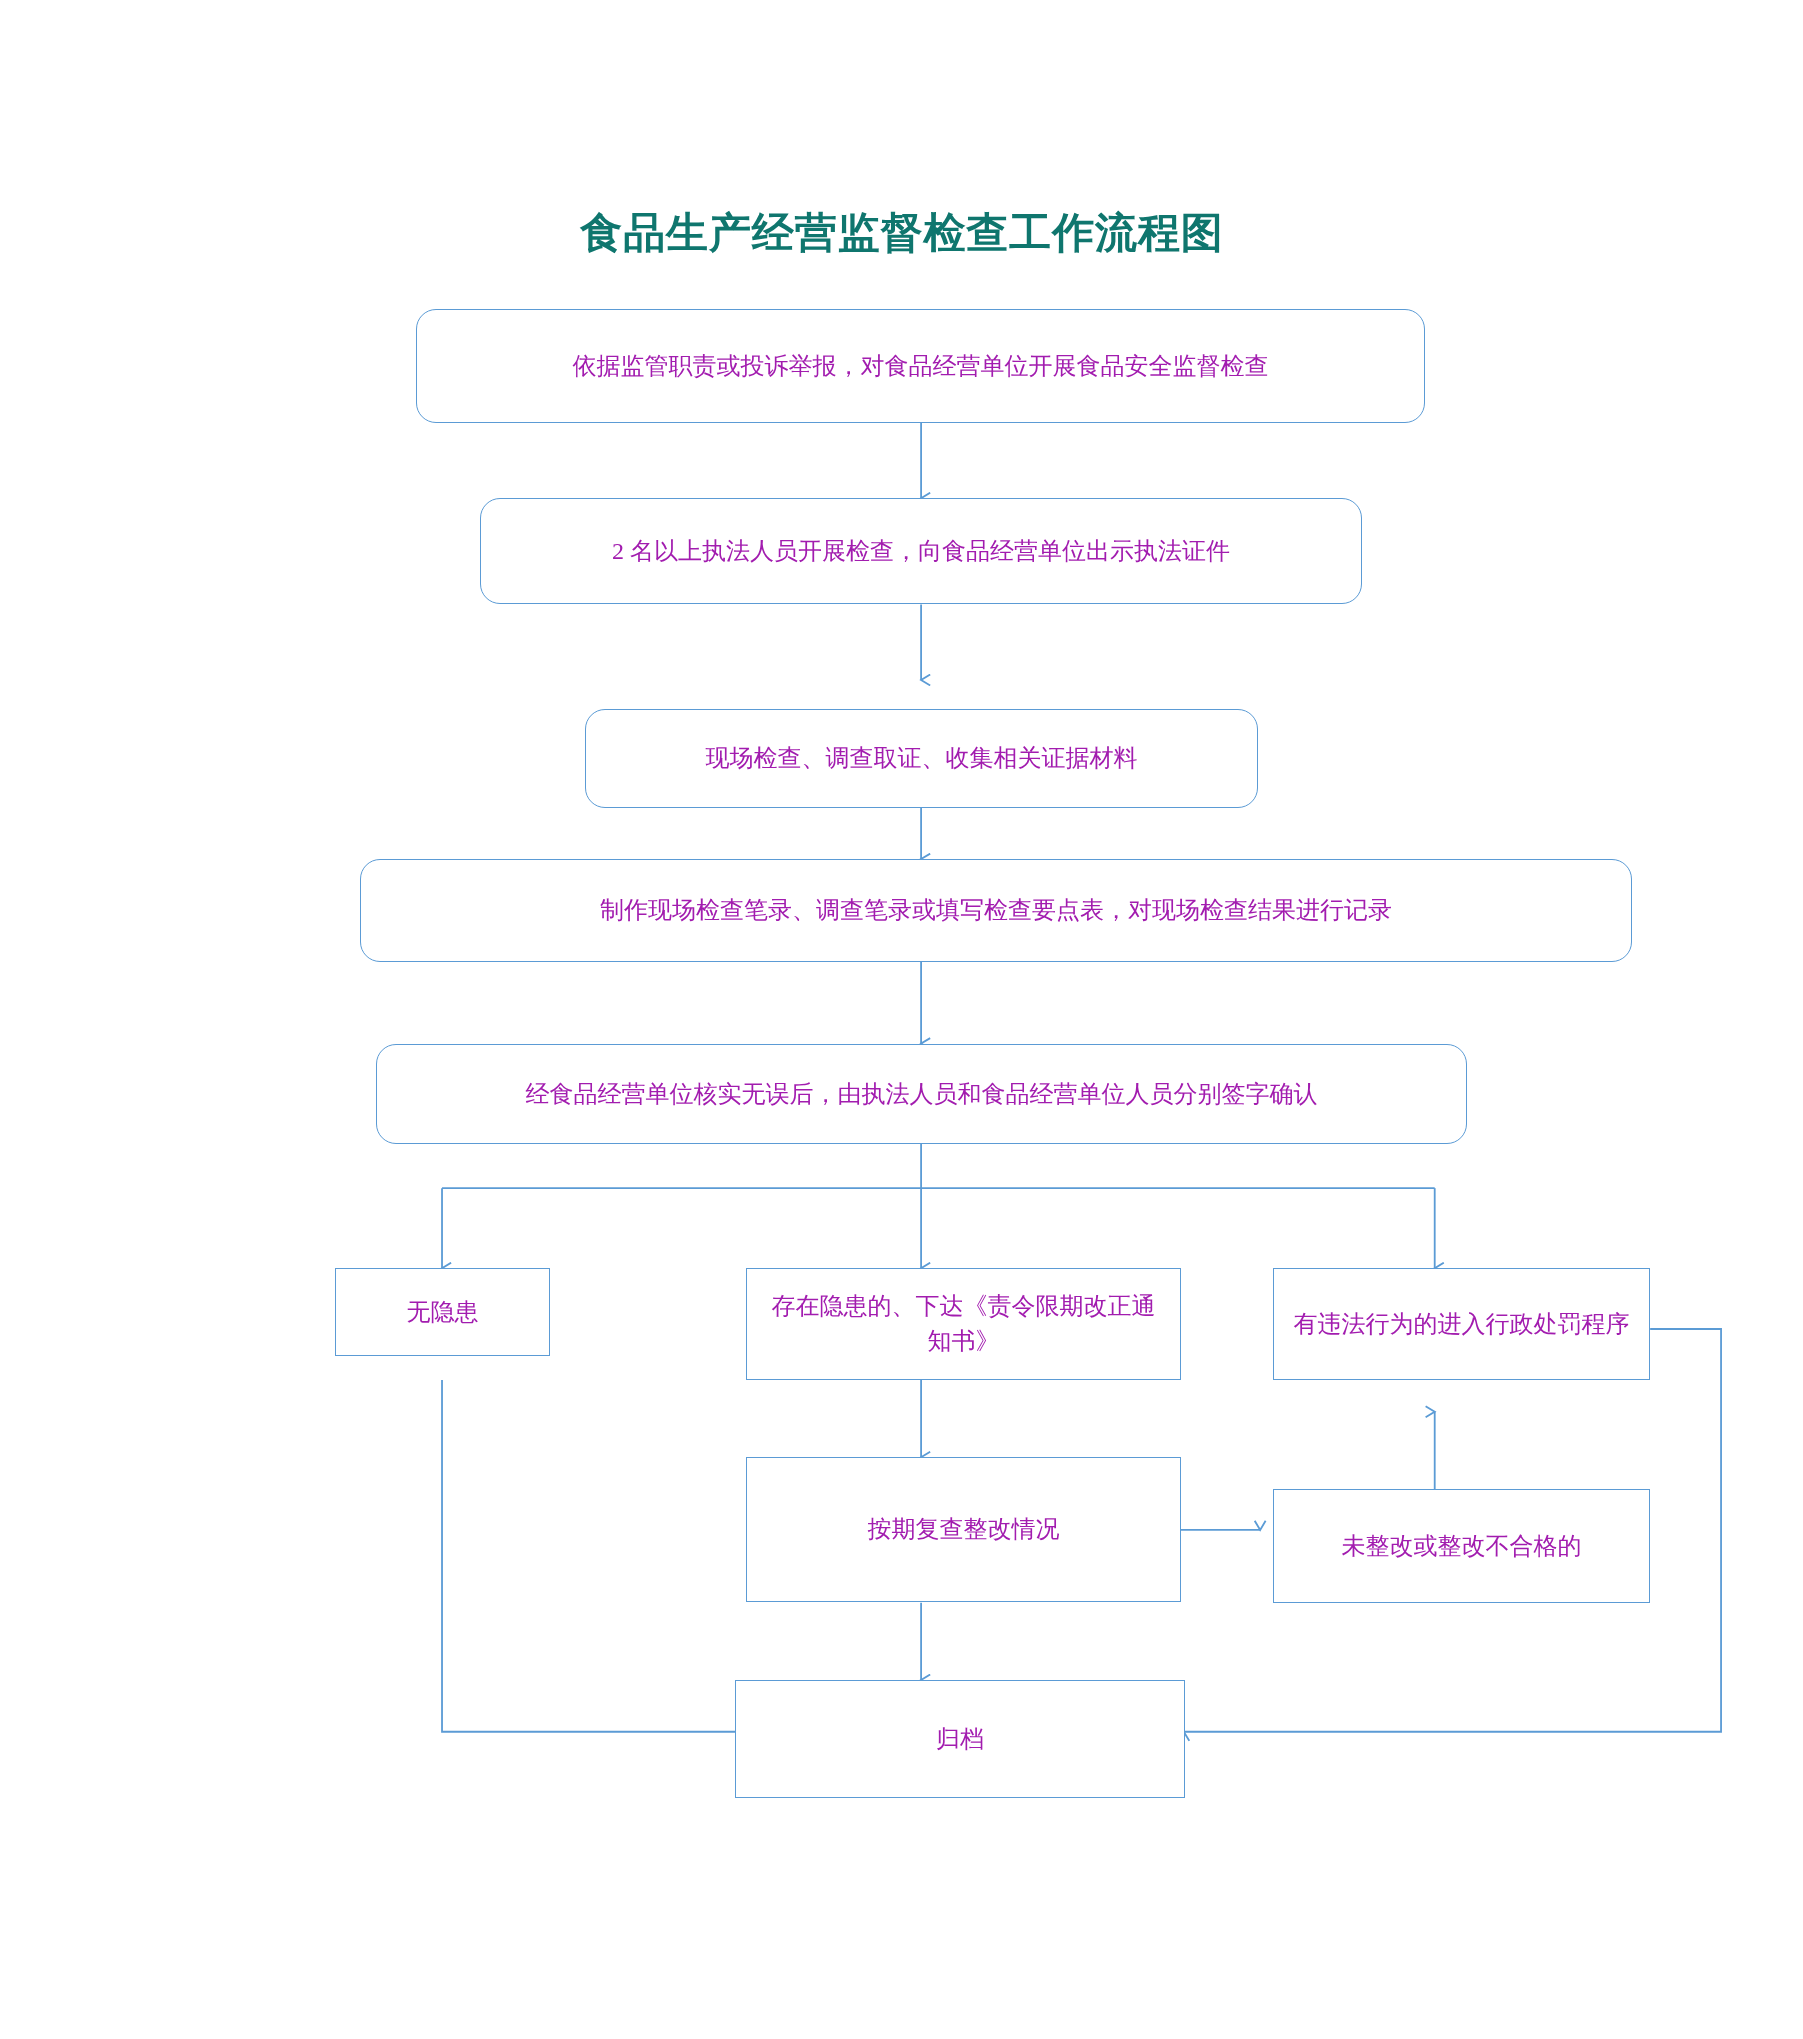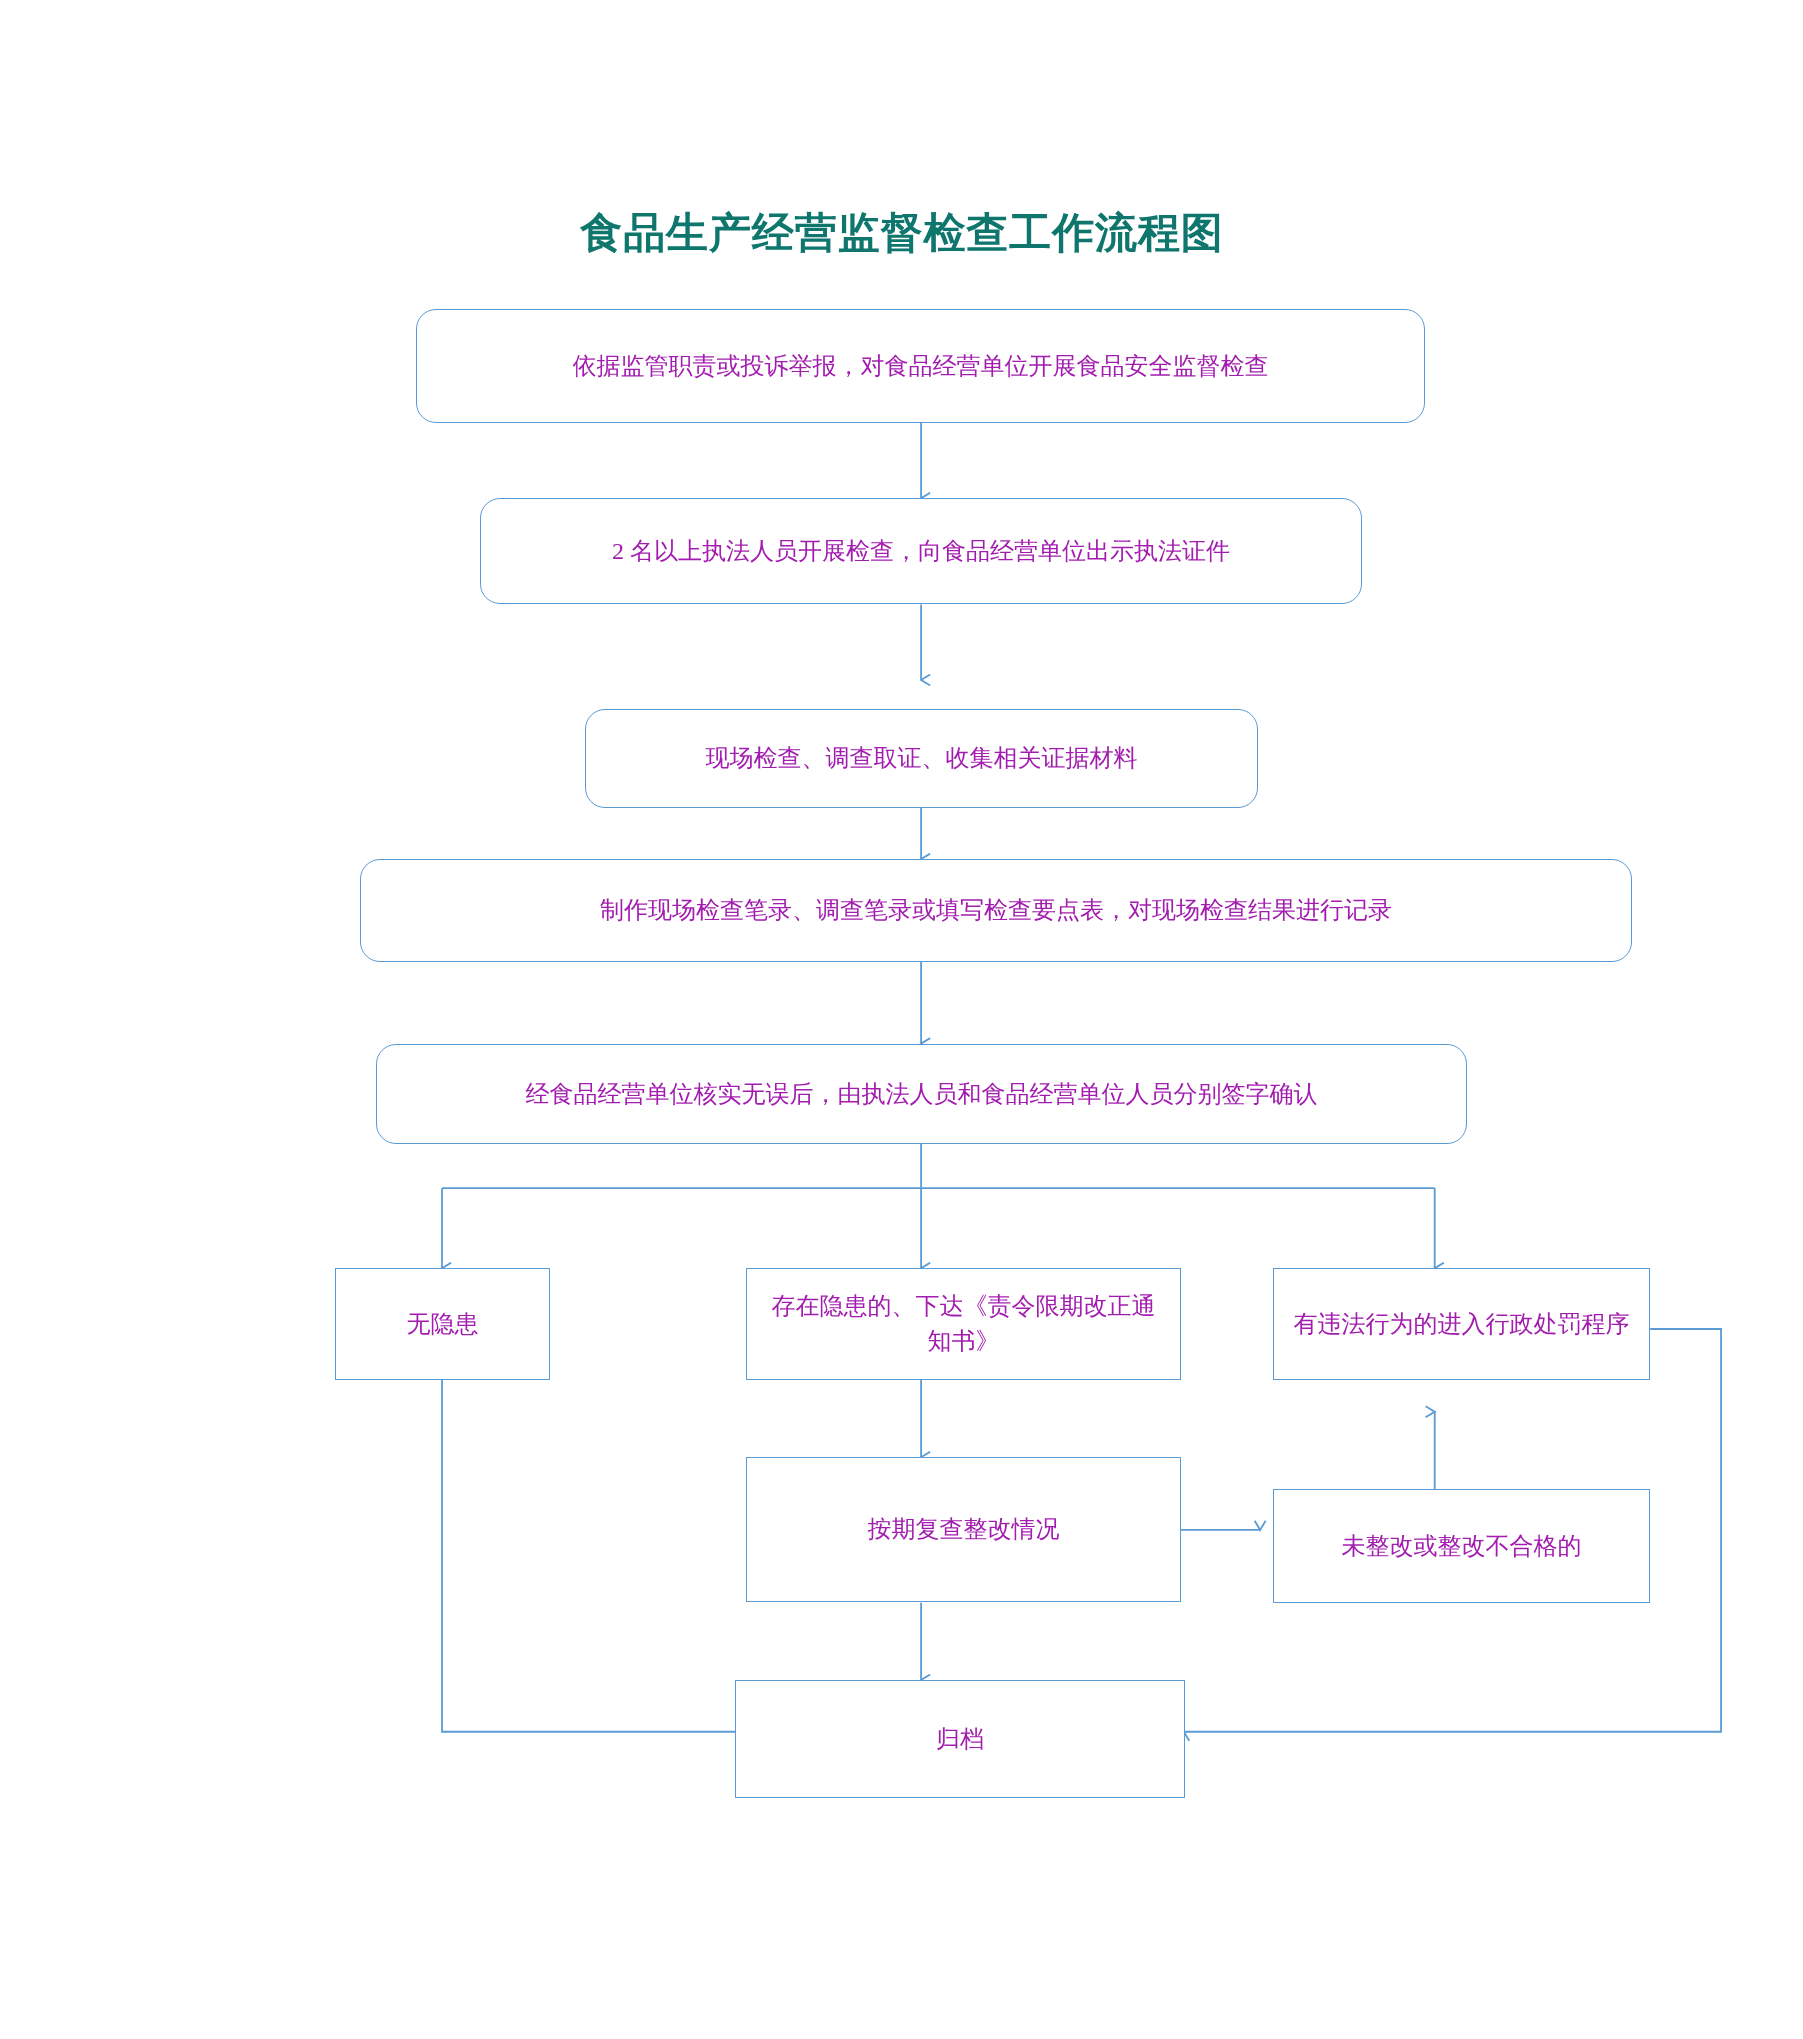--- a/index.html
+++ b/index.html
@@ -131,21 +131,21 @@
   </div>
 
   <div class="node rounded" style="left:360px; top:859px; width:1272px; height:103px;">
     <span class="node-text">制作现场检查笔录、调查笔录或填写检查要点表，对现场检查结果进行记录</span>
   </div>
 
   <div class="node rounded" style="left:376px; top:1044px; width:1091px; height:100px;">
     <span class="node-text">经食品经营单位核实无误后，由执法人员和食品经营单位人员分别签字确认</span>
   </div>
 
-  <div class="node rect" style="left:335px; top:1268px; width:215px; height:112px;">
+  <div class="node rect" style="left:335px; top:1268px; width:215px; height:88px;">
     <span class="node-text">无隐患</span>
   </div>
 
   <div class="node rect" style="left:746px; top:1268px; width:435px; height:112px;">
     <span class="node-text">存在隐患的、下达《责令限期改正通知书》</span>
   </div>
 
   <div class="node rect" style="left:1273px; top:1268px; width:377px; height:112px;">
     <span class="node-text">有违法行为的进入行政处罚程序</span>
   </div>

